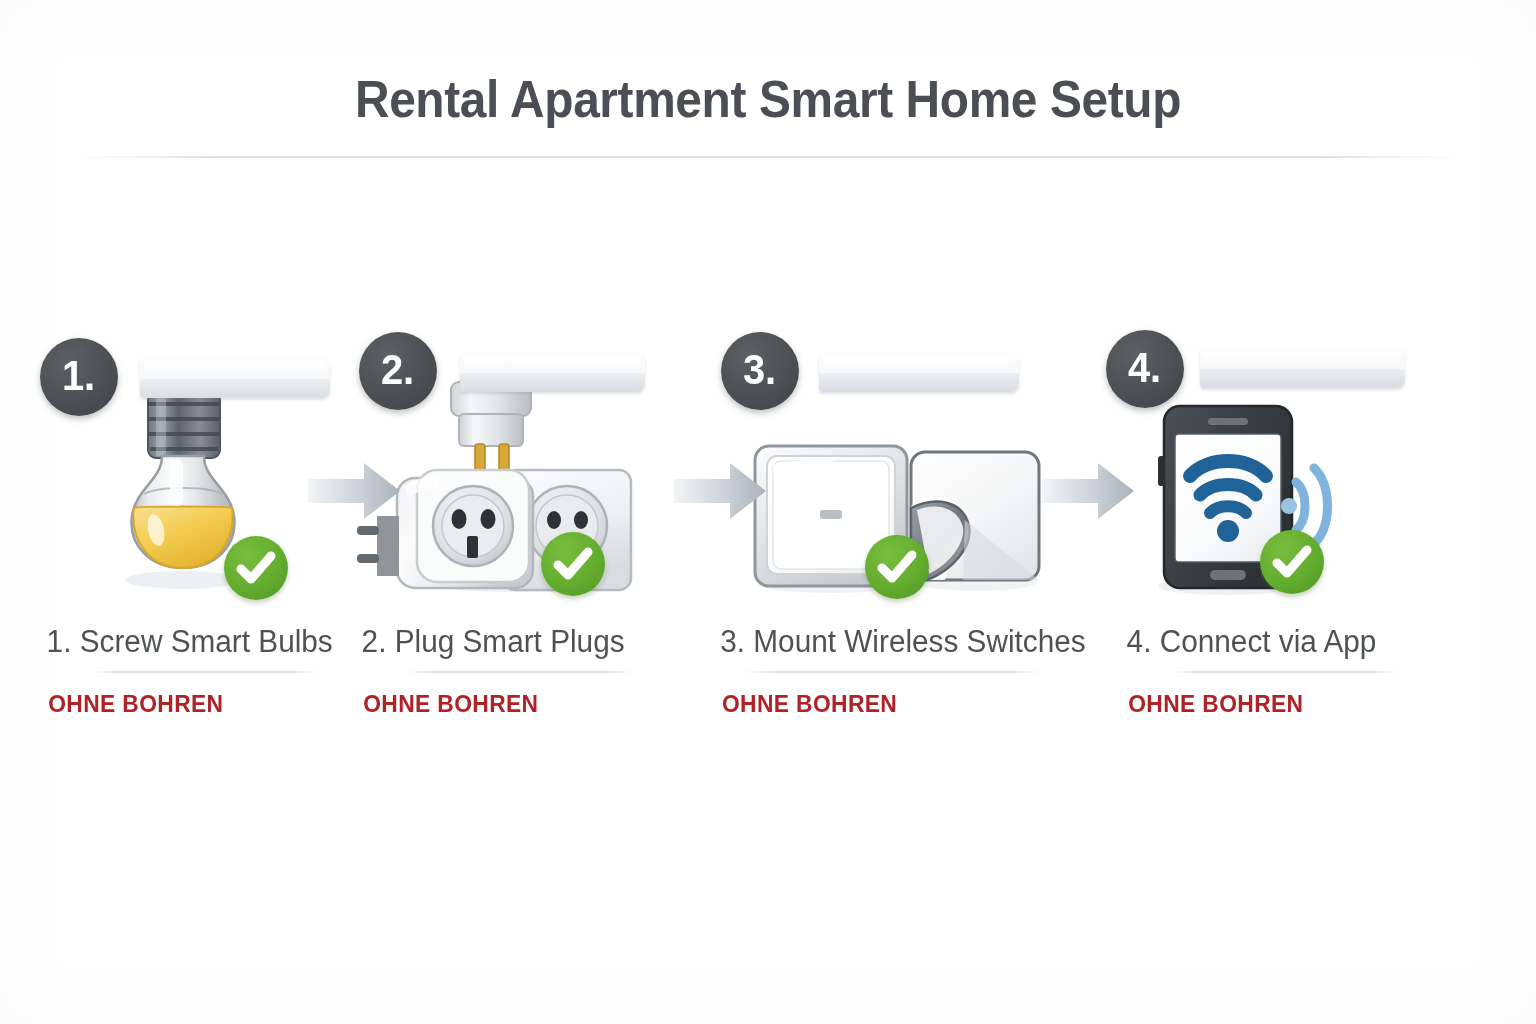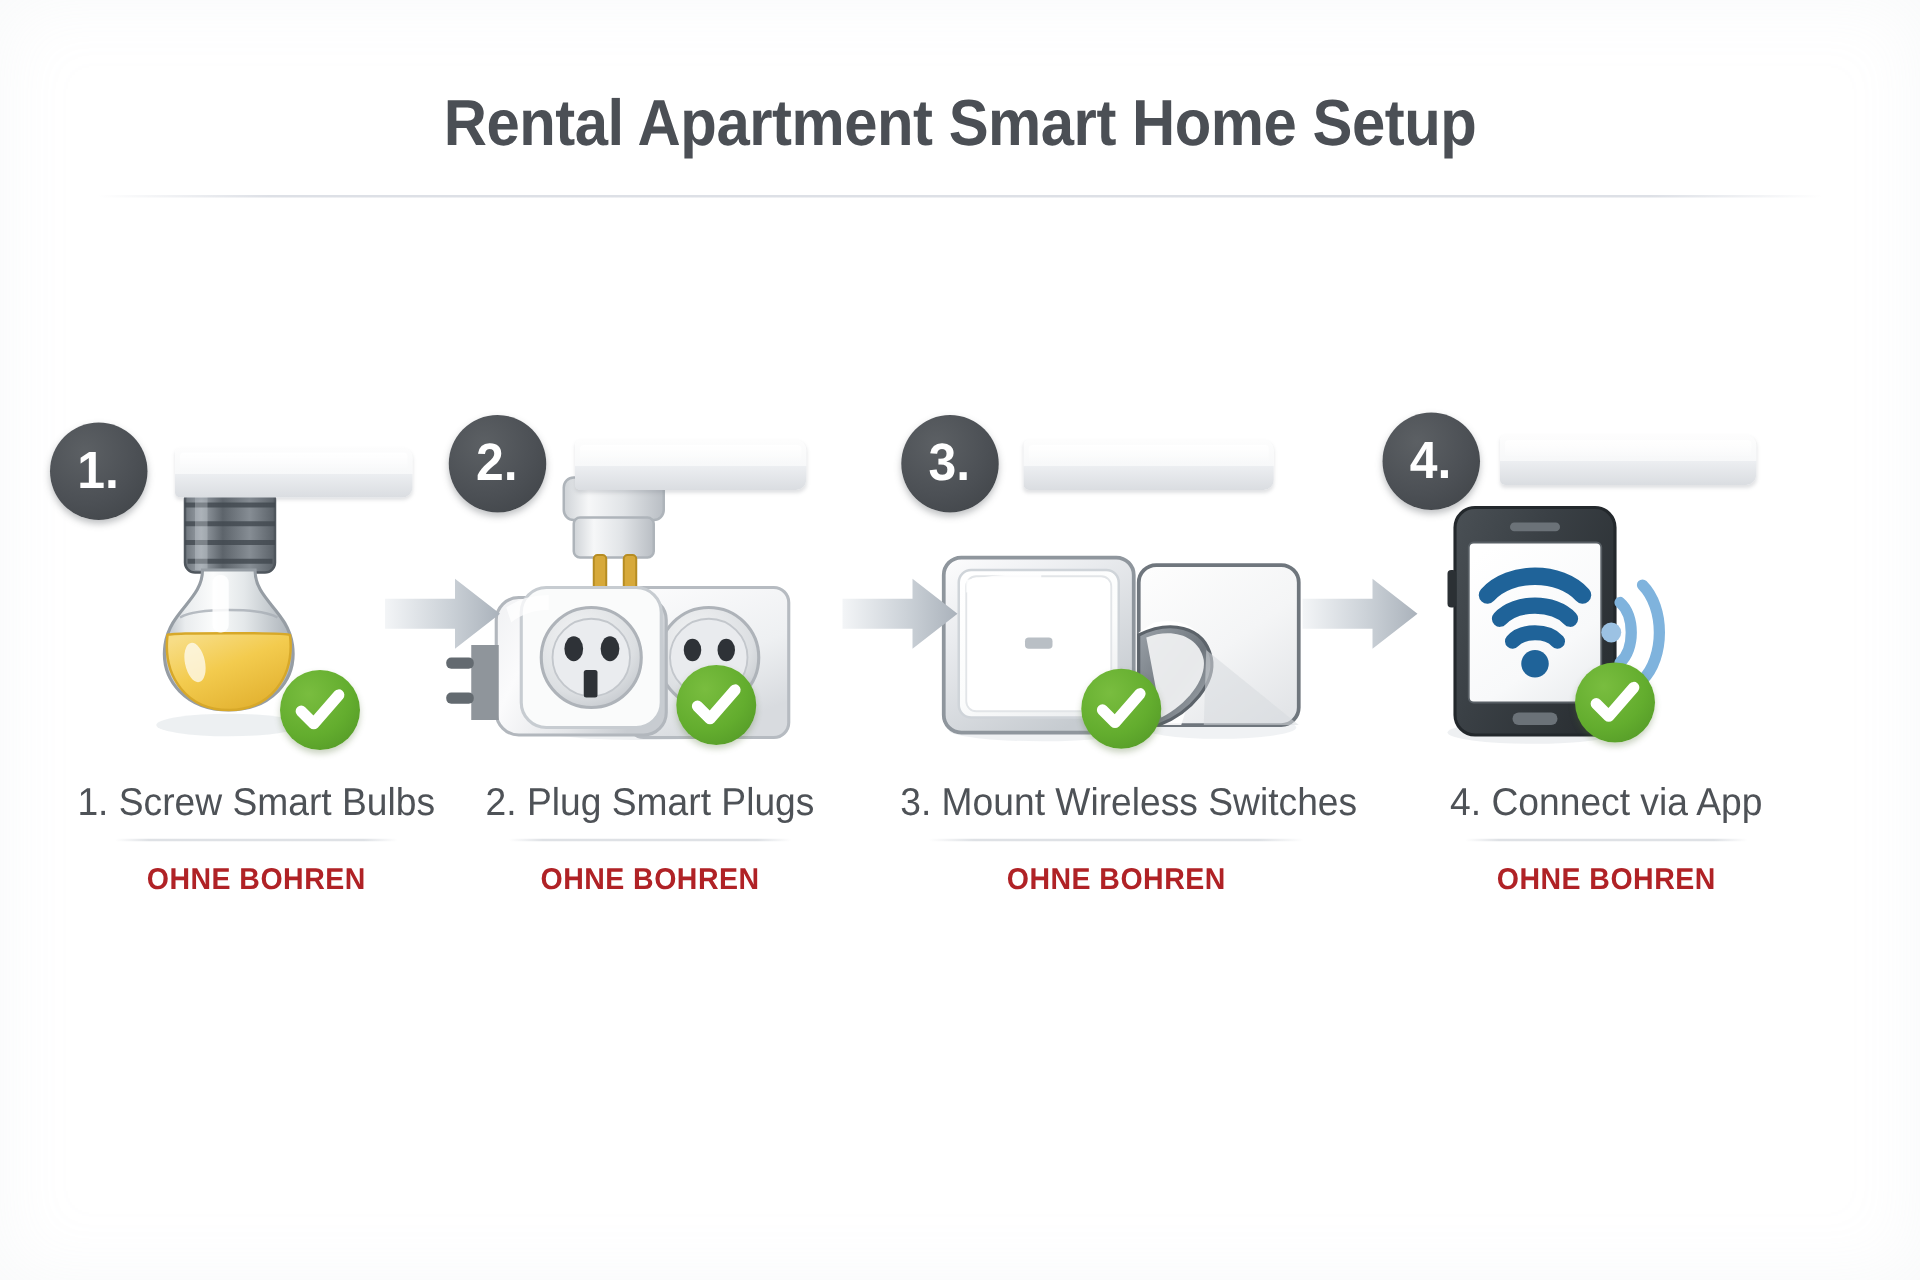--- a/index.html
+++ b/index.html
@@ -144,21 +144,21 @@
     width: 96px;
     height: 72px;
     z-index: 2;
   }
 
   
   .caption {
     position: absolute;
     top: 295px;
     width: 330px;
-    text-align: center;
+    text-align: left;
   }
   .caption-title {
     font-family: "Liberation Sans Narrow", "Liberation Sans", sans-serif;
     font-size: 31px;
     font-weight: normal;
     color: #4e5257;
     white-space: nowrap;
     transform: scaleX(0.96);
     line-height: 1.1;
   }

